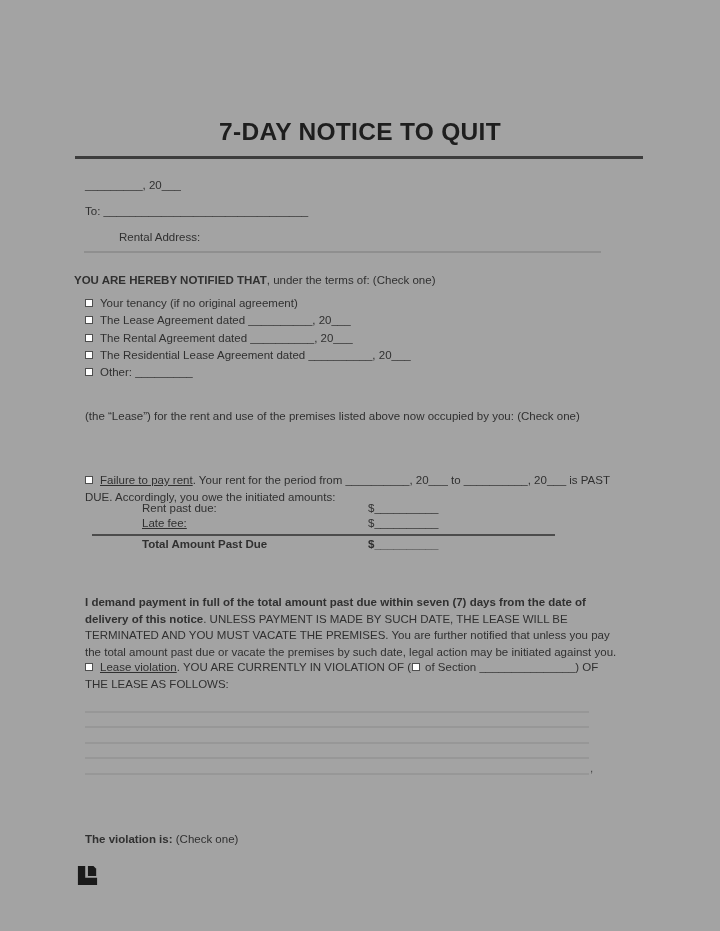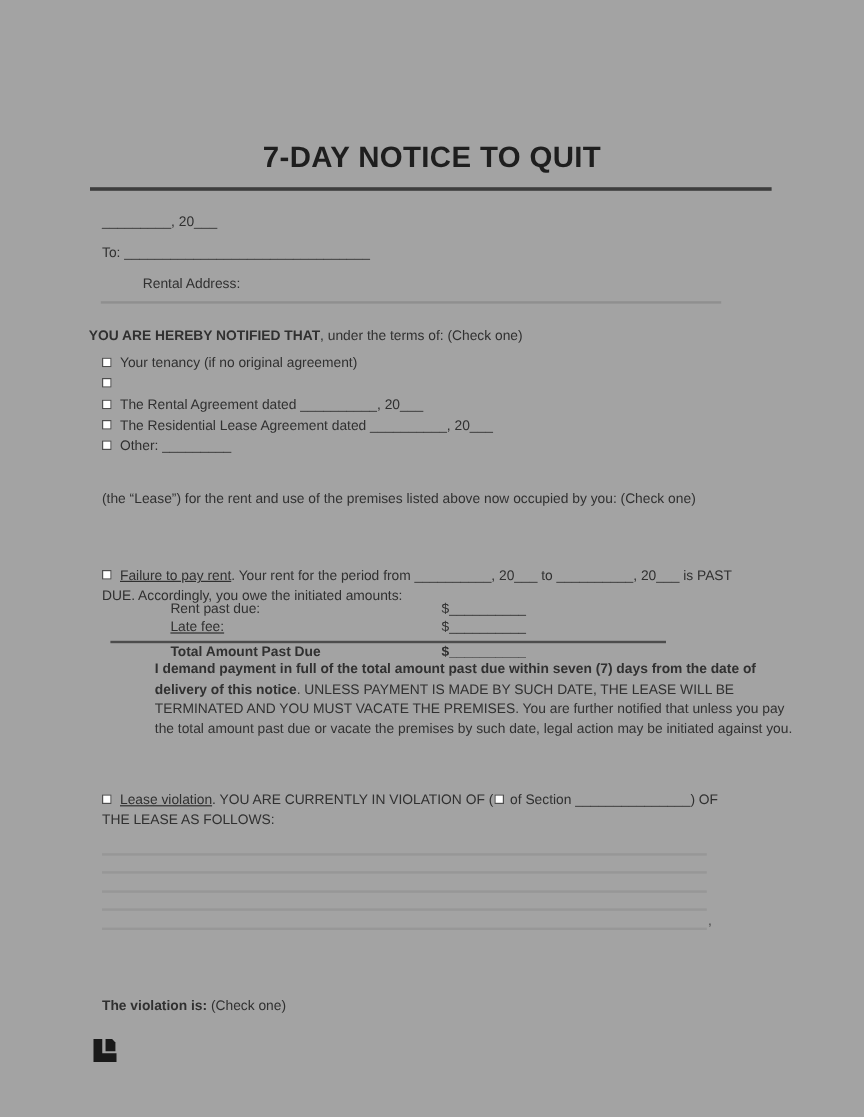--- a/index.html
+++ b/index.html
@@ -40,21 +40,21 @@
   .failure-block { top:456px; left:85px; line-height:17px;margin-top:16px; }
   .failure-block div { white-space:nowrap; }
 
   .amt-row { position:absolute; left:142px; white-space:nowrap; }
   .amt-row .amt-val { position:absolute; left:226px;text-align:center; }
   .amt-row1 { top:502px; }
   .amt-row2 { top:517px;text-decoration:underline; }
   .amt-rule { position:absolute; top:534px; left:92px; width:463px; border-top:2px solid #4c4c4c; }
   .amt-total { top:538px; font-weight:bold; }
 
-  .demand-block { top:550px; left:85px; line-height:16.5px;margin-left:44px; }
+  .demand-block { top:594px; left:85px; line-height:16.5px; }
   .demand-block div { white-space:nowrap; }
 
   .violation-block { top:659px; left:85px; line-height:17px; }
   .violation-block div { white-space:nowrap; }
 
   .wline { position:absolute; left:85px; width:504px; border-top:2px solid #979797; }
   .wline1 { top:711px; } .wline2 { top:726px; } .wline3 { top:742px; }
   .wline4 { top:757px; } .wline5 { top:773px; }
   .wline-mark { top:762px; left:590px; font-size:11.5px; color:#4a4a4a; }
 
@@ -84,21 +84,21 @@
 
   <div class="abs notified-row">
     <span class="bold">YOU ARE HEREBY NOTIFIED THAT</span><span>, under the terms of: (Check one)</span>
   </div>
 
   <ul class="options">
     <li>
       <span class="cb"></span><span>Your tenancy (if no original agreement)</span>
     </li>
     <li>
-      <span class="cb"></span>
+      <span class="cb"></span><span>The Lease Agreement dated __________, 20___</span>
     </li>
     <li>
       <span class="cb"></span><span>The Rental Agreement dated __________, 20___</span>
     </li>
     <li>
       <span class="cb"></span><span>The Residential Lease Agreement dated __________, 20___</span>
     </li>
     <li>
       <span class="cb"></span><span>Other: _________</span>
     </li>

